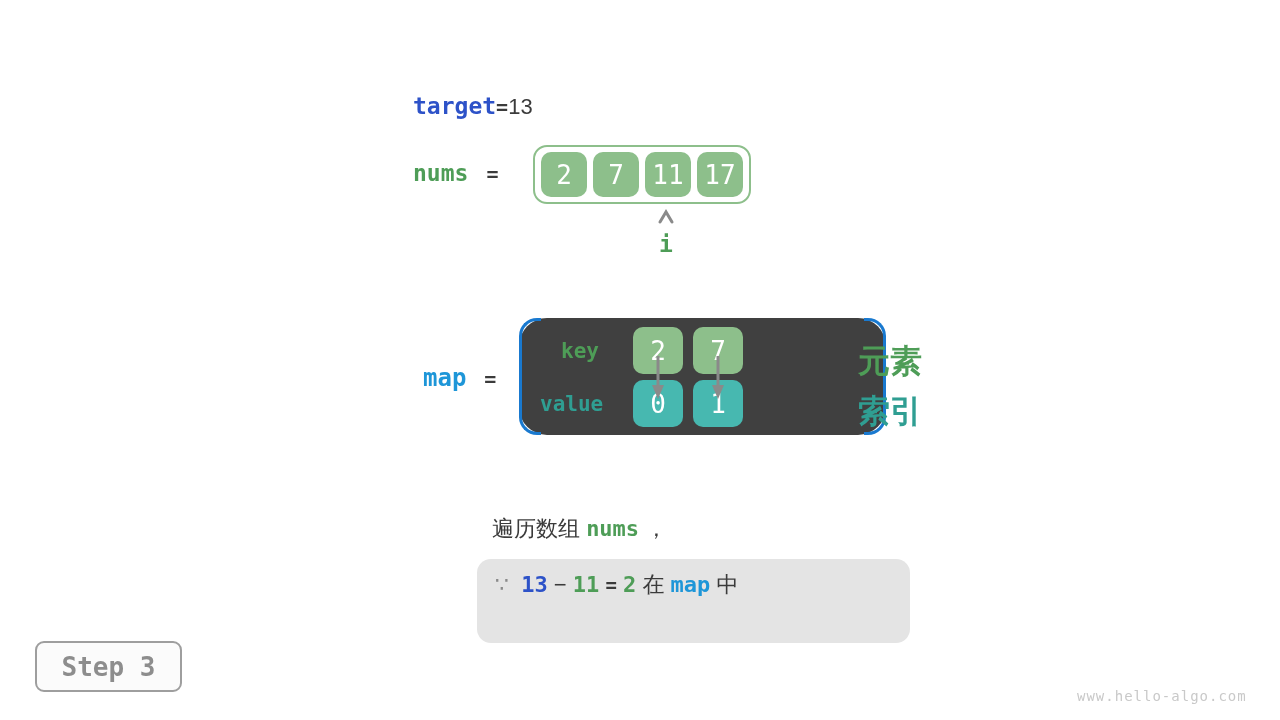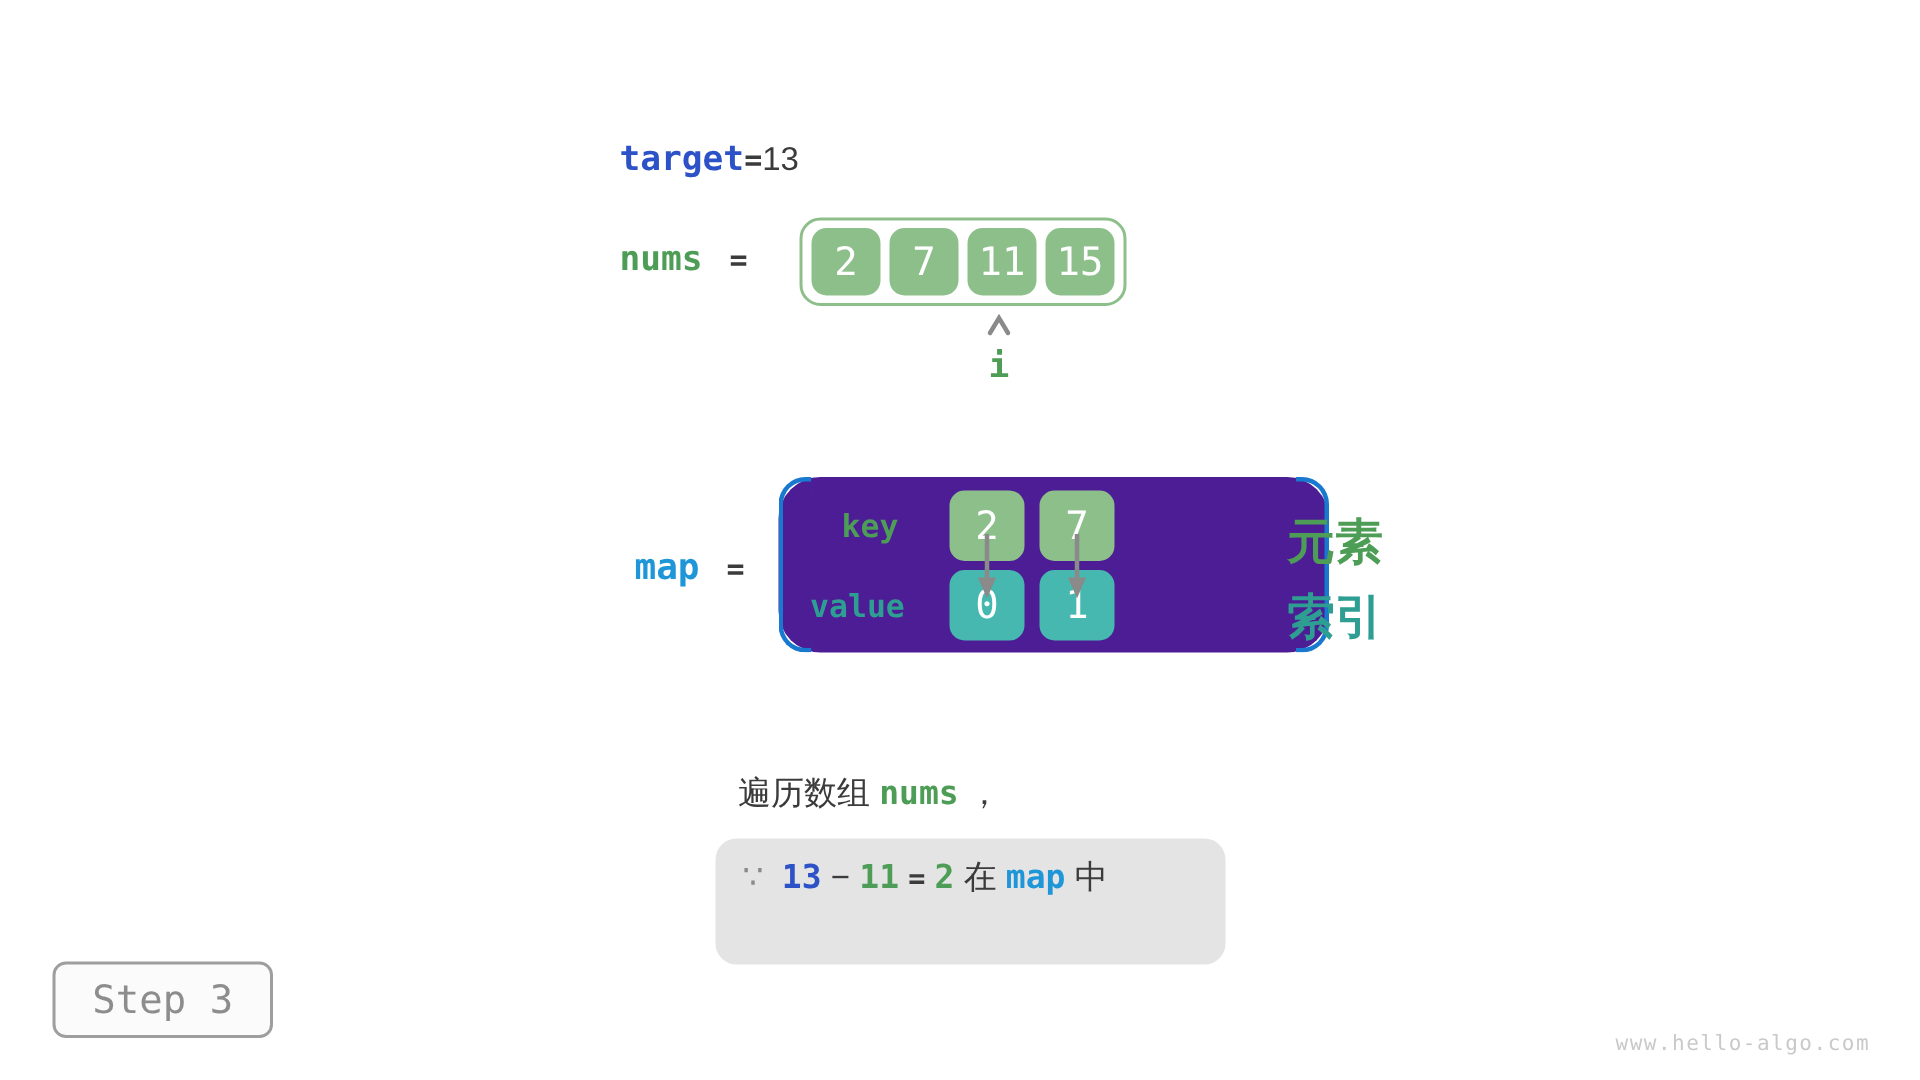--- a/index.html
+++ b/index.html
@@ -22,44 +22,44 @@
   .eq { font-family:"DejaVu Sans Mono","Liberation Mono",monospace; font-weight:bold; font-size:20px; color:#3b3b3b; }
 
   
   .array-box { display:flex; align-items:center; gap:6px; padding:5px 6px; background:#ffffff;
                border:2.5px solid #8dbf8b; border-radius:14px; }
   .cell { width:46px; height:45px; border-radius:10px; background:#8dbf8b; color:#ffffff;
           font-family:"DejaVu Sans Mono","Liberation Mono",monospace; font-size:26px;
           display:flex; align-items:center; justify-content:center; }
 
   
-  .map-box { width:367px; height:117px; background:#4c1d95; border-radius:28px; }
+  .map-box { width:367px; height:117px; background:#404040; border-radius:28px; }
   .bracket { position:absolute; top:0; bottom:0; width:22px; border:3px solid #1979cf; }
   .bracket-left { left:0; border-right:none; border-radius:18px 0 0 18px; }
   .bracket-right { right:0; border-left:none; border-radius:0 18px 18px 0; }
   .map-cell { position:absolute; width:50px; height:47px; border-radius:10px; color:#ffffff;
               font-family:"DejaVu Sans Mono","Liberation Mono",monospace; font-size:26px;
               display:flex; align-items:center; justify-content:center; }
   .key-cell { background:#8dbf8b; }
   .value-cell { background:#47b8b0; }
   .row-label { font-family:"DejaVu Sans Mono","Liberation Mono",monospace; font-weight:bold; font-size:21px; }
 
   .side-label { font-size:32px; font-weight:bold; }
 
   
   .caption { font-size:22px; color:#3b3b3b; }
   .code-inline { font-family:"DejaVu Sans Mono","Liberation Mono",monospace; font-weight:bold; font-size:22px; }
-  .concl-box { width:340px; height:84px; background:#e4e4e4; border-radius:14px; padding:9px 18px; }
+  .concl-box { width:433px; height:84px; background:#e4e4e4; border-radius:14px; padding:9px 18px; }
   .concl-line { font-size:22px; line-height:34px; white-space:pre; color:#3b3b3b; }
   .num { font-family:"DejaVu Sans Mono","Liberation Mono",monospace; font-weight:bold; font-size:22px; }
 
   
   .step-badge { width:147px; height:51px; border:2px solid #9e9e9e; border-radius:9px; background:#fbfbfb;
                 display:flex; align-items:center; justify-content:center; }
-  .step-text { font-family:"DejaVu Sans Mono","Liberation Mono",monospace; font-weight:normal;
+  .step-text { font-family:"DejaVu Sans Mono","Liberation Mono",monospace; font-weight:bold;
                font-size:26px; color:#8d8d8d; }
 
   .watermark { font-family:"DejaVu Sans Mono","Liberation Mono",monospace; font-size:14px;
                color:#c9c9c9; letter-spacing:1px; }
 </style>
 </head>
 <body>
 
 <div class="stage">
 
@@ -71,21 +71,21 @@
 
   <div class="abs row" style="left:413px; top:160px; gap:18px;">
     <span class="mono bold green-t" style="font-size:23px;">nums</span>
     <span class="eq">=</span>
   </div>
 
   <div class="abs array-box" style="left:533px; top:145px;">
     <div class="cell">2</div>
     <div class="cell">7</div>
     <div class="cell">11</div>
-    <div class="cell">15</div>
+    <div class="cell">17</div>
   </div>
 
   <svg class="abs" style="left:657px; top:209px;" width="18" height="16">
     <polyline points="3,13 9,3 15,13" fill="none" stroke="#8a8a8a" stroke-width="3" stroke-linecap="round" stroke-linejoin="miter"></polyline>
   </svg>
   <span class="abs mono bold green-t" style="left:659px; top:231px; font-size:23px;">i</span>
 
   <div class="abs row" style="left:423px; top:364px; gap:18px;">
     <span class="mono bold azure" style="font-size:24px;">map</span>
     <span class="eq">=</span>

